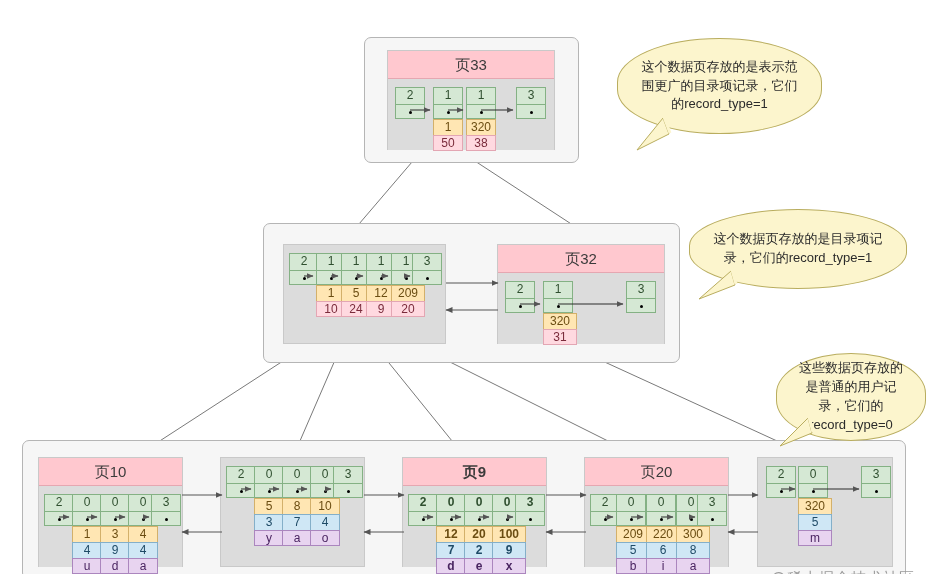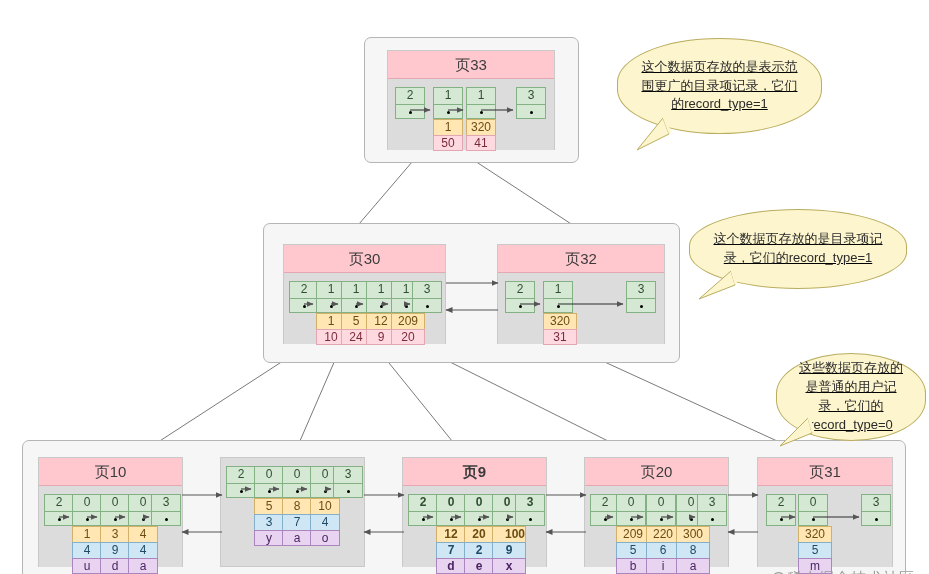--- a/index.html
+++ b/index.html
@@ -82,21 +82,21 @@
     background:#ffe6b3;
     height:16px;
     overflow:hidden;
   }
   .cellbox.k { background:#ffe6b3; border-color:#d3b06a; color:#6b4d12; }
   .cellbox.p { background:#ffd9e0; border-color:#e3a6b3; color:#7a2b3b; border-bottom:1px solid #e3a6b3; }
   .cellbox.c2 { background:#cfe7f5; border-color:#84afc9; color:#1e4a66; }
   .cellbox.c3 { background:#e8d4f0; border-color:#ab86be; color:#4a2561; border-bottom:1px solid #ab86be; }
 
   
-  .callout { position:absolute;text-decoration:underline; }
+  .callout { position:absolute; }
   .bubble {
     background:#fcf5cd;
     border:1px solid #b9ad5f;
     border-radius:50%/46%;
     color:#2b2b2b;
     text-align:center;
     display:flex;
     align-items:center;
     justify-content:center;
     padding:12px 18px;
@@ -162,40 +162,39 @@
           </div>
         <div class="cellbox k">1</div>
         <div class="cellbox p">50</div>
       </div>
       <div class="slot" style="left:78px; top:8px;">
         <div class="hdr">1</div>
         <div class="ptr">
             <span class="dot"></span>
           </div>
         <div class="cellbox k">320</div>
-        <div class="cellbox p">41</div>
+        <div class="cellbox p">38</div>
       </div>
       <div class="slot" style="left:128px; top:8px;">
         <div class="hdr">3</div>
         <div class="ptr">
             <span class="dot"></span>
           </div>
       </div>
       <svg style="position:absolute;left:0;top:0;width:168px;height:71px;">
         <g stroke="#2b2b2b" stroke-width="1" fill="none">
           <path d="M22,31 L42,31" marker-end="url(#ah)"></path>
           <path d="M60,31 L75,31" marker-end="url(#ah)"></path>
           <path d="M93,31 L125,31" marker-end="url(#ah)"></path>
         </g>
       </svg>
     </div>
   </div>
 
   <div class="page" style="left:283px; top:224px; width:163px; height:100px;">
-    <div class="page-title">页30</div>
     <div class="page-body" style="height:71px;">
       <div class="slot" style="left:5px; top:8px;">
         <div class="hdr">2</div>
         <div class="ptr">
             <span class="dot"></span>
           </div>
       </div>
       <div class="slot" style="left:32px; top:8px;">
         <div class="hdr">1</div>
         <div class="ptr">
@@ -415,21 +414,21 @@
           </div>
         <div class="cellbox k">20</div>
         <div class="cellbox c2">2</div>
         <div class="cellbox c3">e</div>
       </div>
       <div class="slot" style="left:89px; top:8px;">
         <div class="hdr">0</div>
         <div class="ptr">
             <span class="dot"></span>
           </div>
-        <div class="cellbox k" style="width:34px;text-align:right;">100</div>
+        <div class="cellbox k" style="width:34px;">100</div>
         <div class="cellbox c2" style="width:34px;">9</div>
         <div class="cellbox c3" style="width:34px;">x</div>
       </div>
       <div class="slot" style="left:112px; top:8px;">
         <div class="hdr">3</div>
         <div class="ptr">
             <span class="dot"></span>
           </div>
       </div>
       <svg style="position:absolute;left:0;top:0;width:145px;height:81px;">
@@ -490,21 +489,20 @@
           <path d="M20,31 L28,31" marker-end="url(#ah)"></path>
           <path d="M46,31 L58,31" marker-end="url(#ah)"></path>
           <path d="M76,31 L88,31" marker-end="url(#ah)"></path>
           <path d="M106,31 L110,31" marker-end="url(#ah)"></path>
         </g>
       </svg>
     </div>
   </div>
 
   <div class="page" style="left:757px; top:437px; width:136px; height:110px;">
-    <div class="page-title">页31</div>
     <div class="page-body" style="height:81px;">
       <div class="slot" style="left:8px; top:8px;">
         <div class="hdr">2</div>
         <div class="ptr">
             <span class="dot"></span>
           </div>
       </div>
       <div class="slot" style="left:40px; top:8px;">
         <div class="hdr">0</div>
         <div class="ptr">

